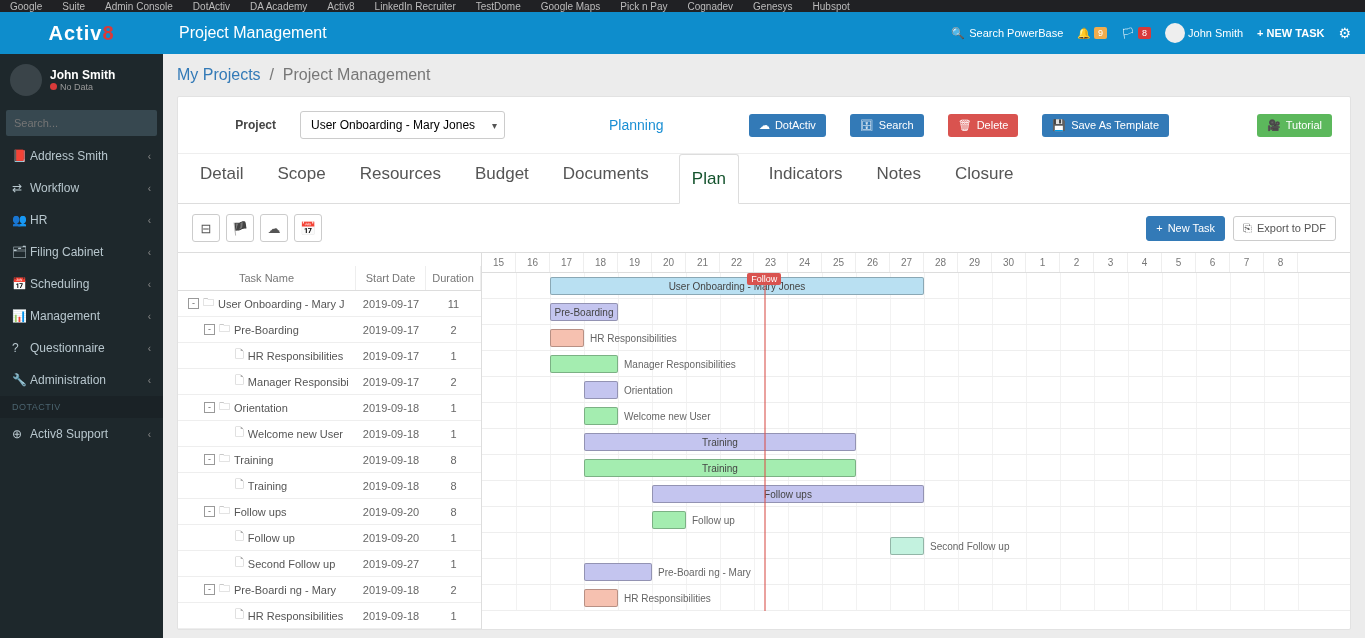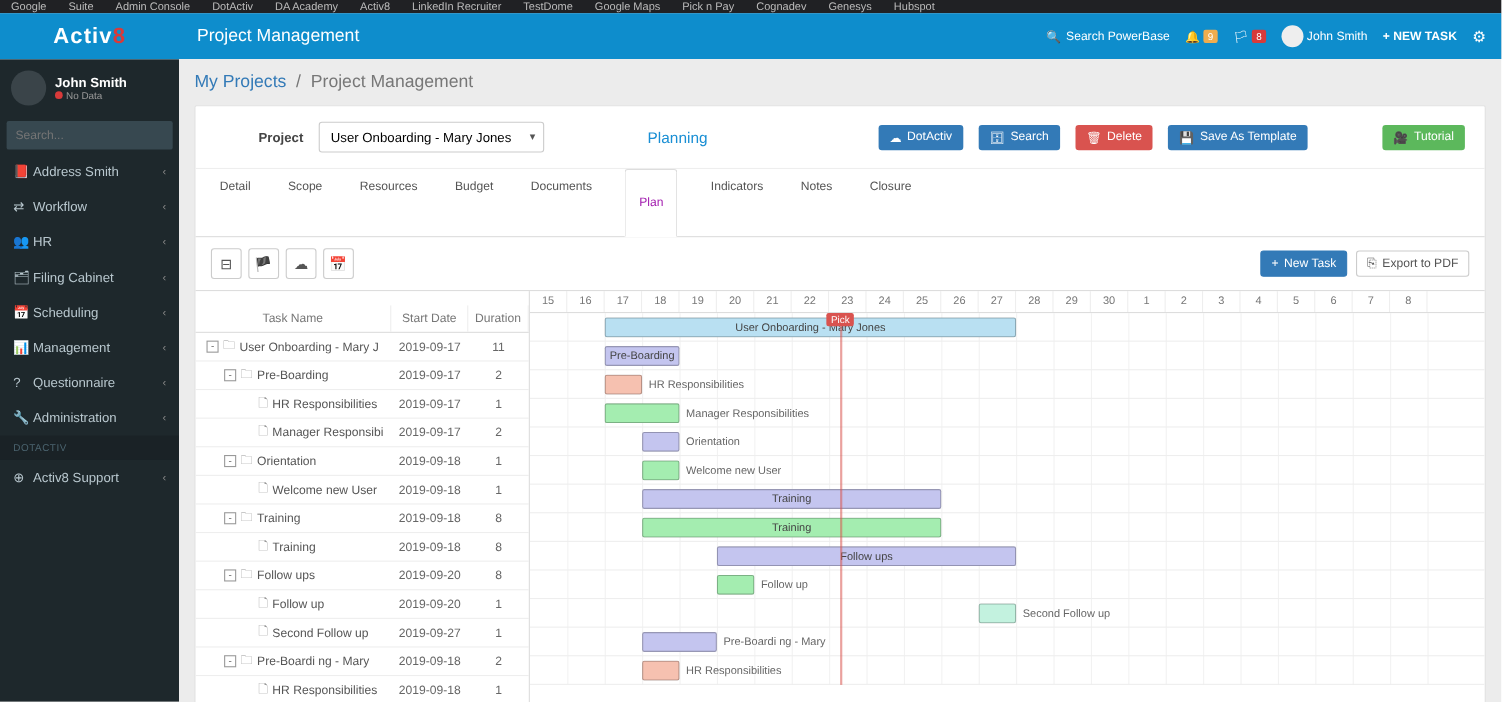--- a/index.html
+++ b/index.html
@@ -37,36 +37,36 @@
 .nav-item .nicon{width:18px;font-size:12px}
 .nav-item .nlabel{flex:1}
 .nav-item .chevron{font-size:10px;color:#888}
 .nav-header{padding:6px 12px;font-size:9px;color:#4b646f;background:#1a2226;letter-spacing:.5px}
 
 
 .main{flex:1;background:#ececec;overflow:auto;padding:12px 14px}
 .breadcrumb{font-size:16px;color:#777;margin-bottom:12px}
 .breadcrumb a{color:#337ab7;text-decoration:none}
 .card{background:#fff;border:1px solid #e2e2e2;border-radius:2px}
-.project-bar{display:flex;align-items:center;padding:14px 18px;border-bottom:1px solid #eee;gap:14px}
+.project-bar{display:flex;align-items:center;padding:14px 18px;border-bottom:1px solid #eee;gap:24px}
 .project-bar .plabel{font-weight:700;font-size:12px;min-width:80px;text-align:right}
 .select-wrap{position:relative}
 .select-wrap select{appearance:none;-webkit-appearance:none;border:1px solid #ccc;border-radius:3px;background:#fff;font-size:12px;padding:6px 28px 6px 10px;min-width:160px;cursor:pointer}
 .select-wrap .caret{position:absolute;right:8px;top:50%;transform:translateY(-50%);pointer-events:none;font-size:10px;color:#555}
 .status-text{color:#1a8fd4;font-size:14px;margin-left:80px}
 .spacer{flex:1}
 .btn{display:inline-flex;align-items:center;gap:5px;border:none;border-radius:3px;color:#fff;font-size:11px;padding:5px 10px;cursor:pointer}
 .btn-primary{background:#337ab7}
 .btn-danger{background:#d9534f}
 .btn-tutorial{background:#5cb85c}
 
 
 .tabs{display:flex;border-bottom:1px solid #ddd;padding:0 18px;gap:26px}
-.tab{padding:10px 4px;font-size:11px;color:#555;cursor:pointer;border-bottom:2px solid transparent;margin-bottom:-1px}
-.tab.active{border:1px solid #ddd;border-bottom:1px solid #fff;border-radius:3px 3px 0 0;background:#fff;color:#a21caf;padding:24px 12px}
+.tab{padding:10px 4px;font-size:17px;color:#555;cursor:pointer;border-bottom:2px solid transparent;margin-bottom:-1px}
+.tab.active{border:1px solid #ddd;border-bottom:1px solid #fff;border-radius:3px 3px 0 0;background:#fff;color:#14532d;padding:14px 12px}
 
 
 .gantt-toolbar{display:flex;align-items:center;padding:10px 14px;gap:6px}
 .tb-btn{width:28px;height:28px;border:1px solid #ccc;background:#fff;border-radius:3px;display:flex;align-items:center;justify-content:center;cursor:pointer;font-size:13px;color:#555}
 .tb-right{margin-left:auto;display:flex;gap:8px}
 .tb-right .btn-txt{border:1px solid #ccc;background:#fff;color:#555;border-radius:3px;padding:5px 9px;font-size:11px;cursor:pointer;display:inline-flex;gap:5px;align-items:center}
 .tb-right .btn-txt.primary{background:#337ab7;color:#fff;border-color:#337ab7}
 
 
 .gantt{display:flex;border-top:1px solid #ddd;font-size:11px;color:#555}
@@ -503,20 +503,20 @@
                 </div>
                 <div class="gr-row">
                   <div class="bar" style="left: 102px; width: 68px; background: rgb(196, 197, 239);"></div>
                   <div class="bar-lbl-out" style="left: 170px;">Pre-Boardi ng - Mary</div>
                 </div>
                 <div class="gr-row">
                   <div class="bar" style="left: 102px; width: 34px; background: rgb(246, 193, 176);"></div>
                   <div class="bar-lbl-out" style="left: 136px;">HR Responsibilities</div>
                 </div>
                 <div class="today-line" style="left: 282.2px;"></div>
-                <div class="today-tag" style="left: 282.2px;">Pick</div>
+                <div class="today-tag" style="left: 282.2px;">Follow</div>
               </div>
           </div>
         </div>
       </div>
     </div>
   </div>
 </div>
 
 </body></html>

